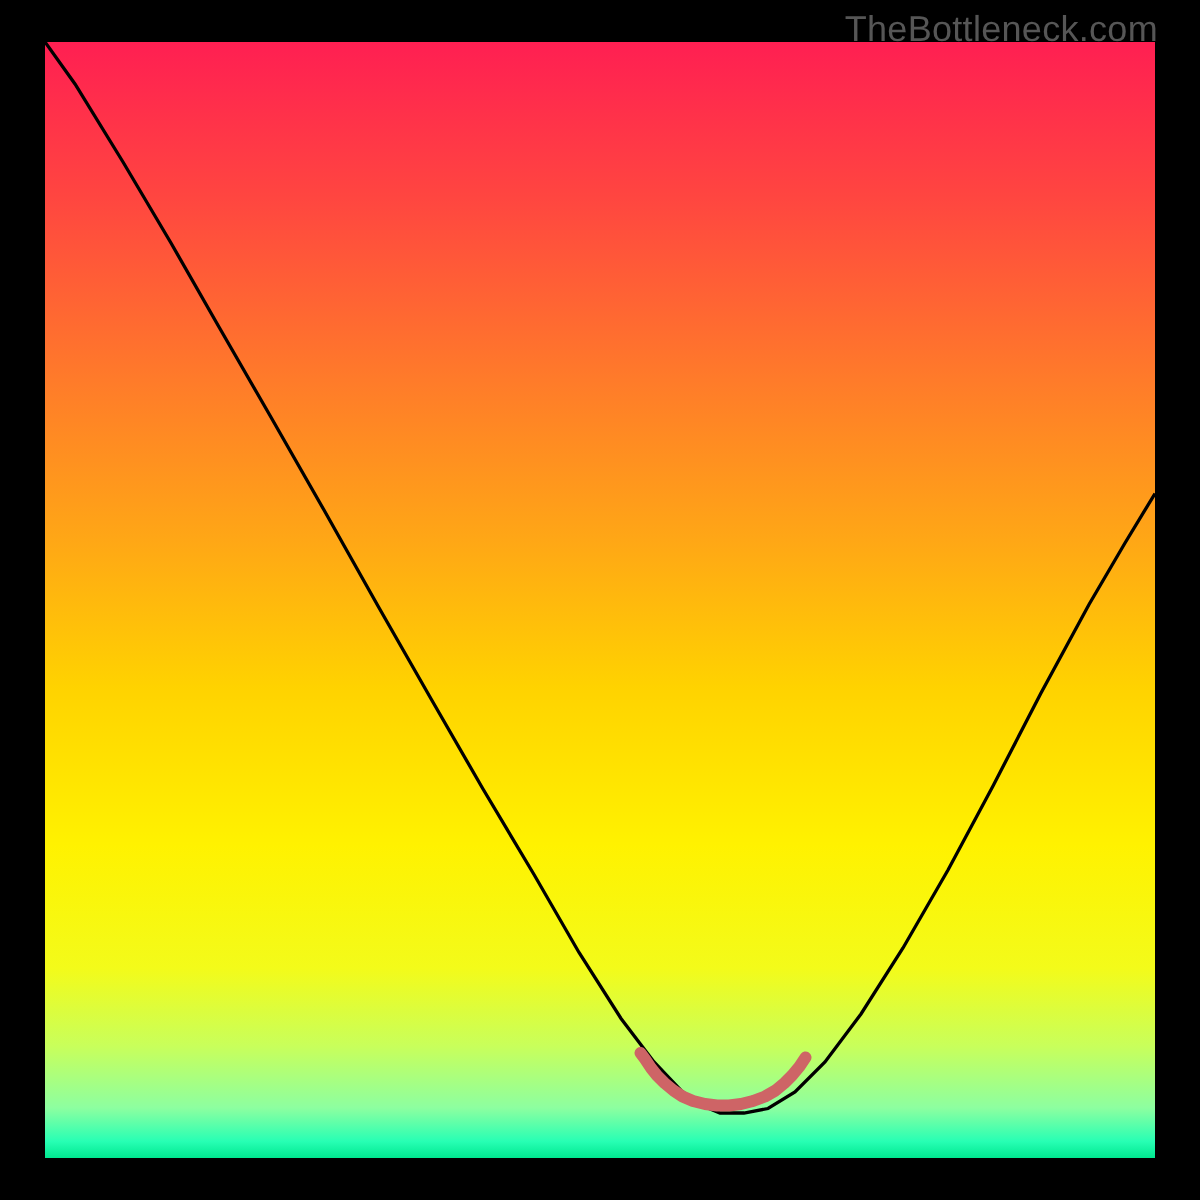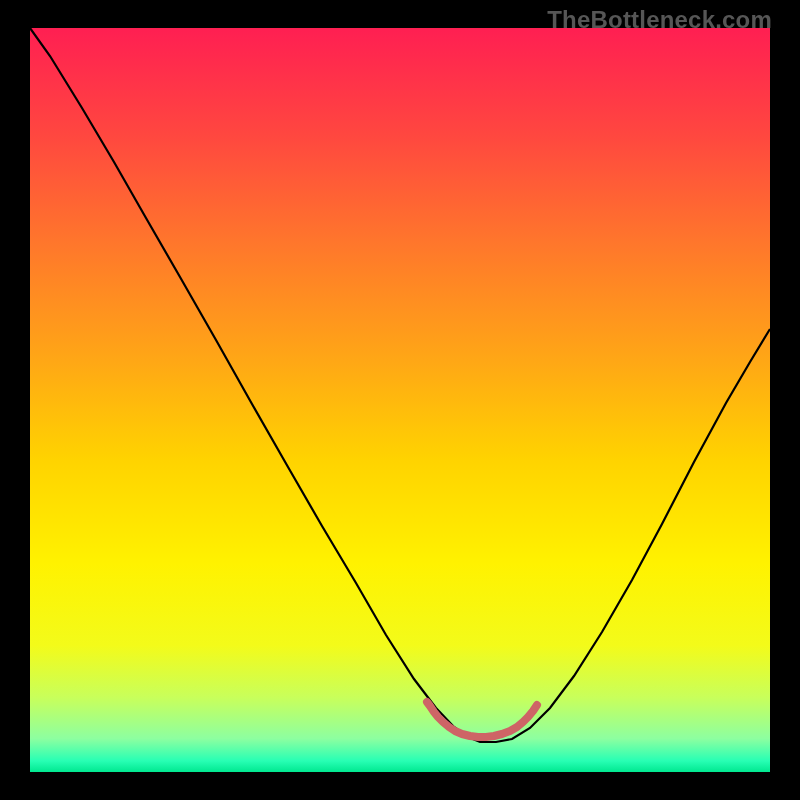--- a/index.html
+++ b/index.html
@@ -17,21 +17,21 @@
     width: 740px;
     height: 744px;
     background: #000;
   }
   .watermark {
     position: absolute;
     top: 6px;
     right: 28px;
     font-family: Arial, Helvetica, sans-serif;
     font-size: 24px;
-    font-weight: 700;
+    font-weight: 400;
     color: #565656;
     letter-spacing: 0.2px;
   }
   svg { display: block; }
 </style>
 </head>
 <body>
 
 <div class="frame">
   <svg id="chart-svg" width="740" height="744" viewBox="0 0 740 744">

